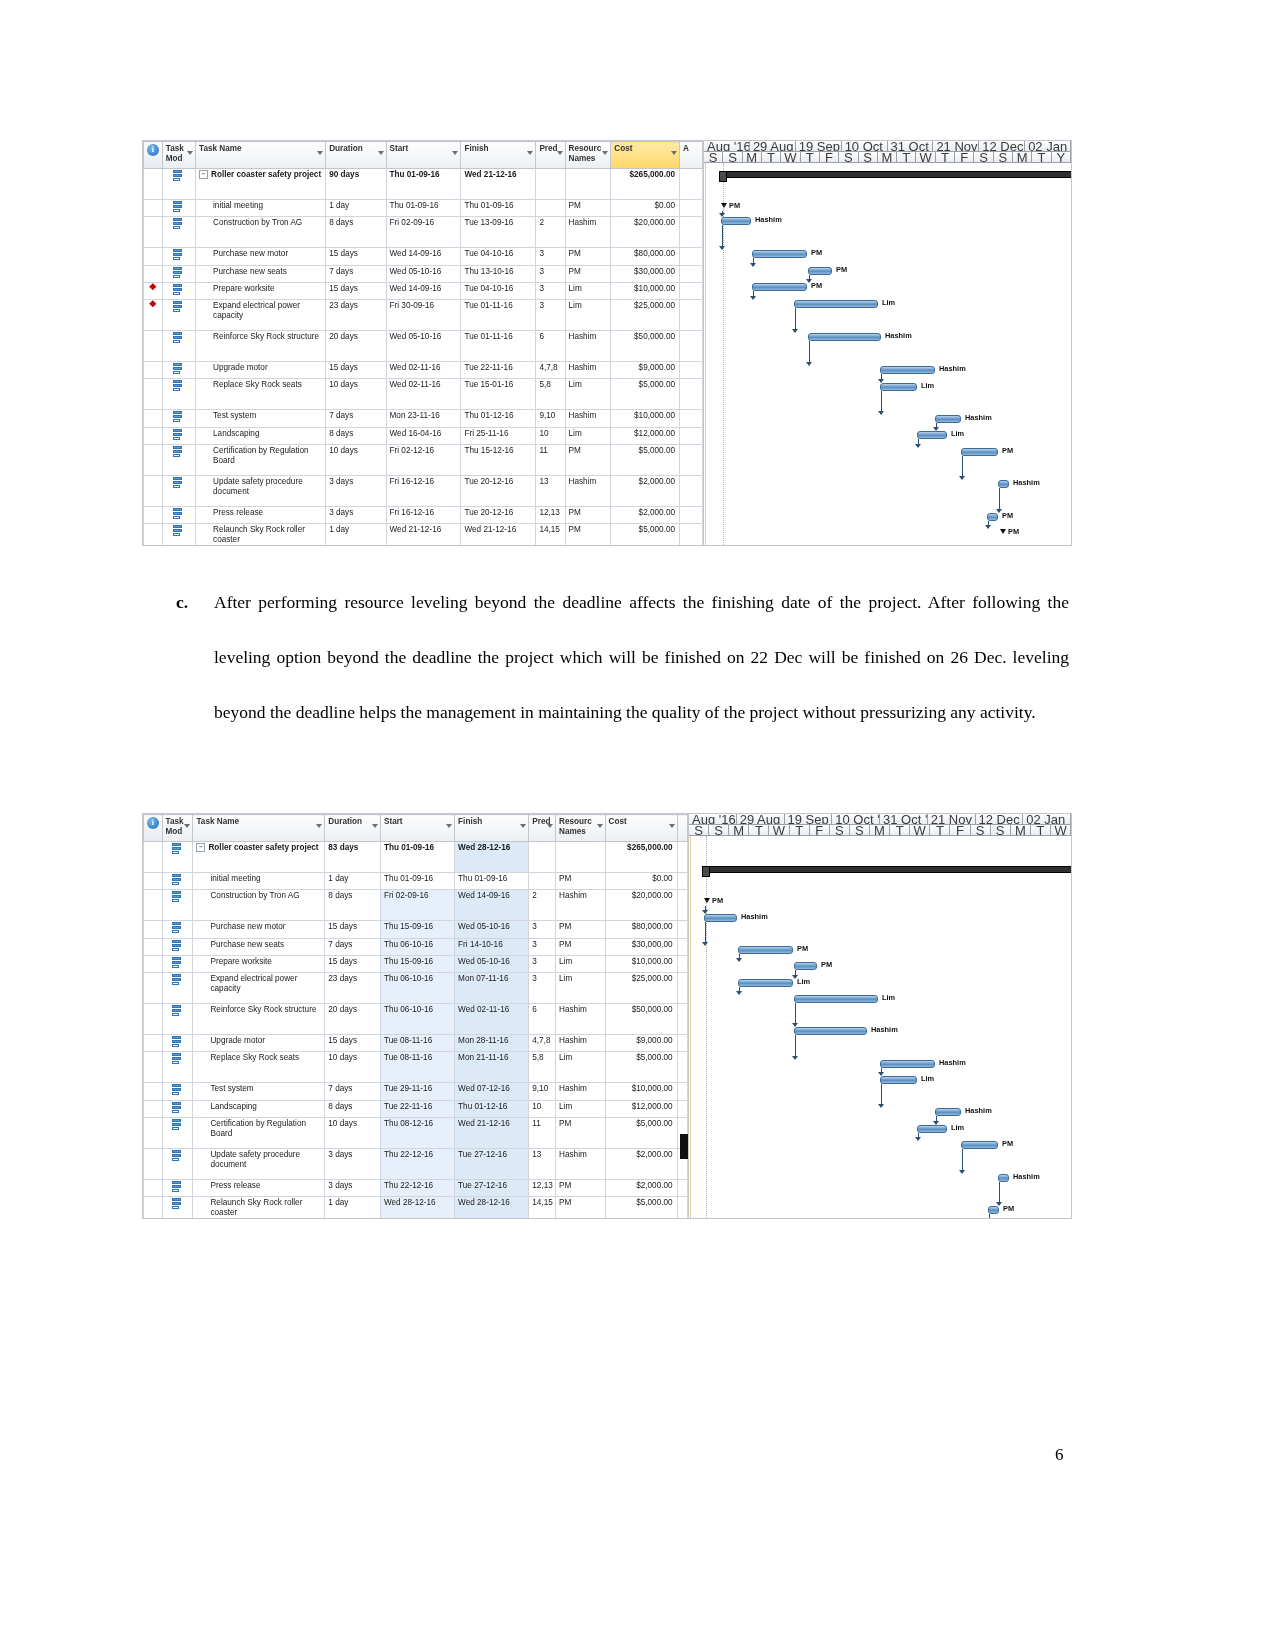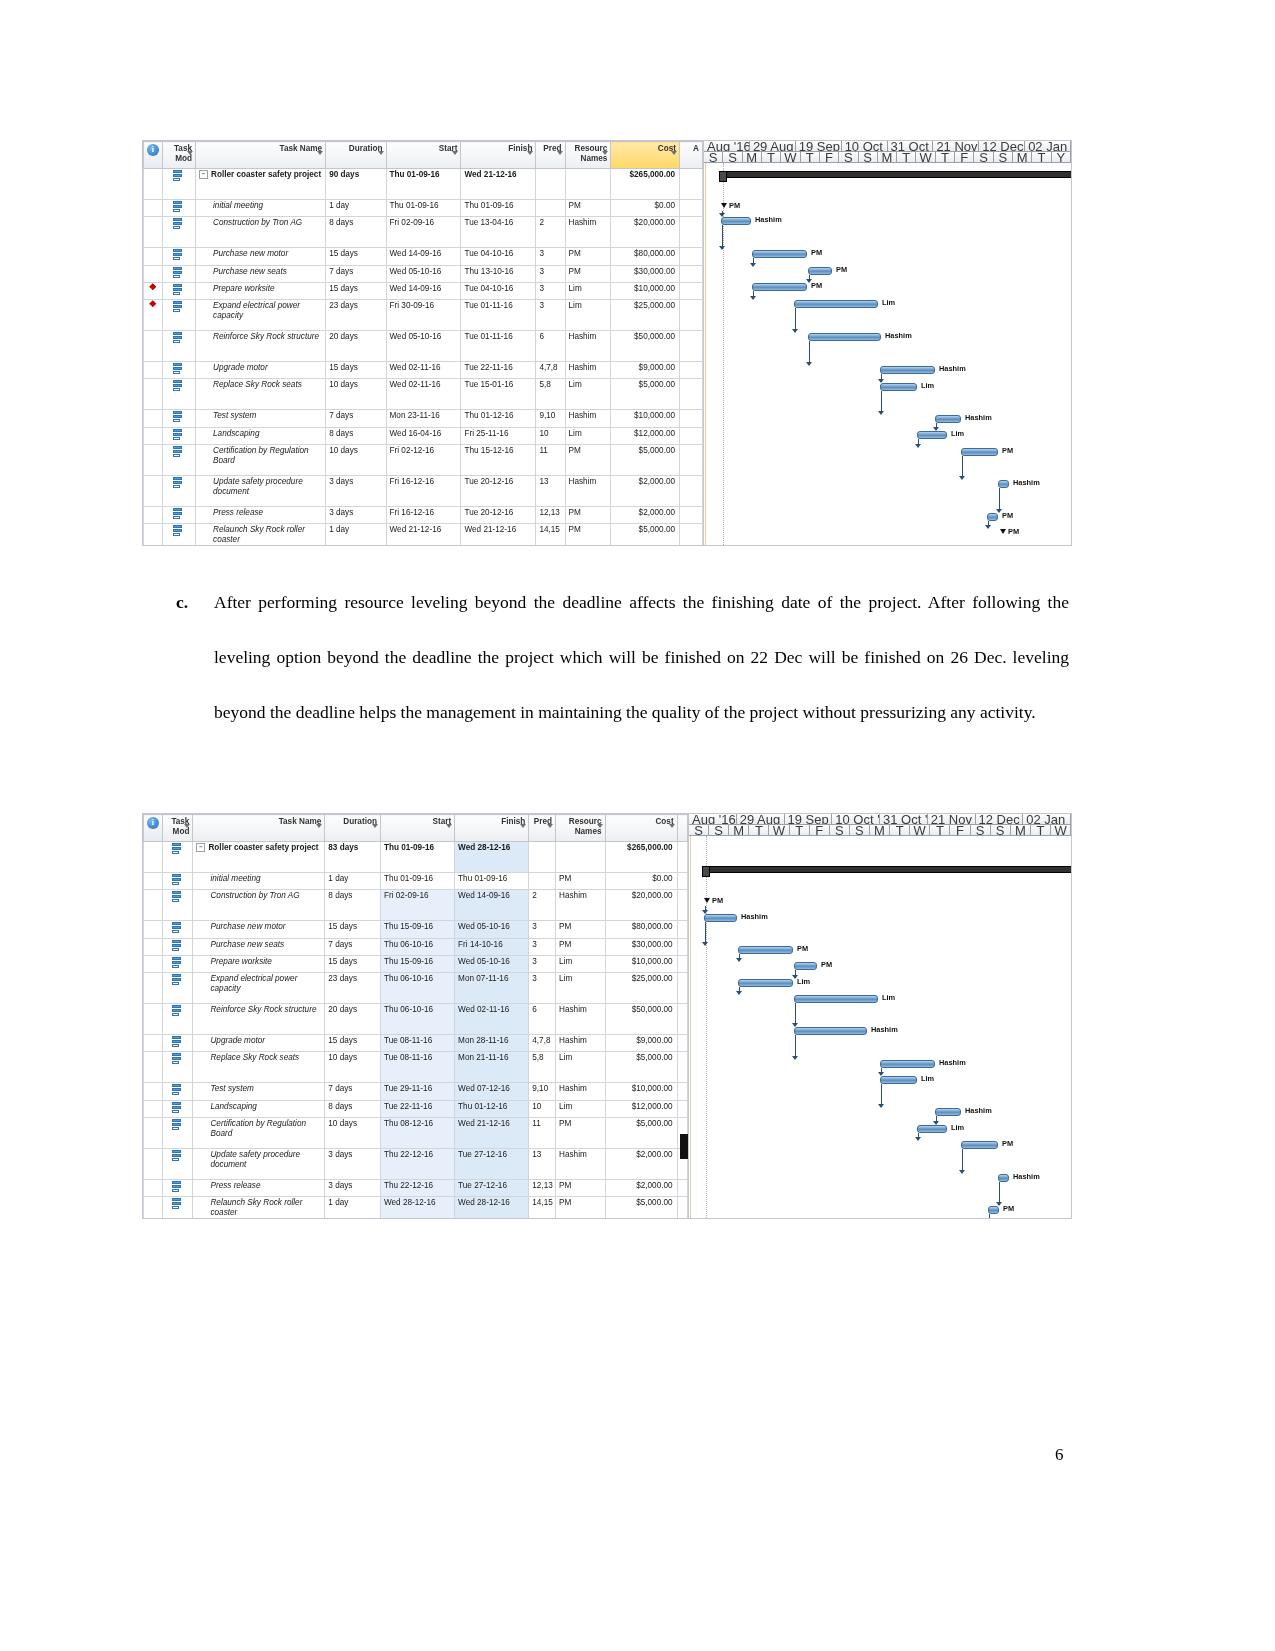--- a/index.html
+++ b/index.html
@@ -35,21 +35,21 @@
     background:#fff;
     white-space:normal;
     overflow:hidden;
   }
   .grid thead th{
     background:linear-gradient(#fdfdfd,#eceff3);
     border:1px solid #c3c7cd;
     font-size:8.2px;
     color:#333;
     vertical-align:top;
-    text-align:right;
+    text-align:left;
     height:22px;
     padding:2px 3px;
     position:relative;
   }
   .grid thead th.costhdr{background:linear-gradient(#ffe9a8,#ffd866);}
   .grid thead th .filt{
     position:absolute;right:2px;top:9px;
     width:0;height:0;border-left:3px solid transparent;border-right:3px solid transparent;
     border-top:4px solid #6a6f78;
   }
@@ -58,21 +58,21 @@
     display:inline-block;width:12px;height:12px;border-radius:50%;
     background:radial-gradient(circle at 35% 30%,#79b6ee,#1b6fc4);
     color:#fff;font-size:8px;line-height:12px;text-align:center;font-weight:bold;
     font-family:"Liberation Serif",serif;
   }
   td.c-ind{text-align:center;padding:0;}
   td.c-mod{text-align:center;padding:1px 0;}
   td.c-num{text-align:left;}
   td.c-cost{text-align:right;padding-right:4px;}
   tr.summary td{font-weight:bold;}
-  .indent1{padding-left:14px;display:inline-block;font-style:italic;}
+  .indent1{padding-left:14px;display:inline-block;}
   .expander{
     display:inline-block;width:7px;height:7px;border:1px solid #9aa0a8;
     font-size:6px;line-height:6px;text-align:center;color:#444;margin-right:3px;
     vertical-align:1px;background:#fff;
   }
   .modicon{
     display:inline-block;width:11px;height:11px;position:relative;
   }
   .modicon i{display:block;position:absolute;left:0;width:9px;height:3px;background:#5b9bd5;border:1px solid #2e75b6;box-sizing:border-box;}
   .modicon i.a{top:0;}
@@ -188,21 +188,21 @@
                 <td>PM</td>
                 <td class="c-cost">$0.00</td>
                 <td></td>
               </tr>
               <tr>
                 <td class="c-ind" style="height:30px"></td>
                 <td class="c-mod"><span class="modicon"><i class="a"></i><i class="b"></i><i class="c"></i></span></td>
                 <td><span class="indent1">Construction by Tron AG</span></td>
                 <td>8 days</td>
                 <td class="">Fri 02-09-16</td>
-                <td class="">Tue 13-04-16</td>
+                <td class="">Tue 13-09-16</td>
                 <td class="c-num">2</td>
                 <td>Hashim</td>
                 <td class="c-cost">$20,000.00</td>
                 <td></td>
               </tr>
               <tr>
                 <td class="c-ind" style="height:15px"></td>
                 <td class="c-mod"><span class="modicon"><i class="a"></i><i class="b"></i><i class="c"></i></span></td>
                 <td><span class="indent1">Purchase new motor</span></td>
                 <td>15 days</td>

